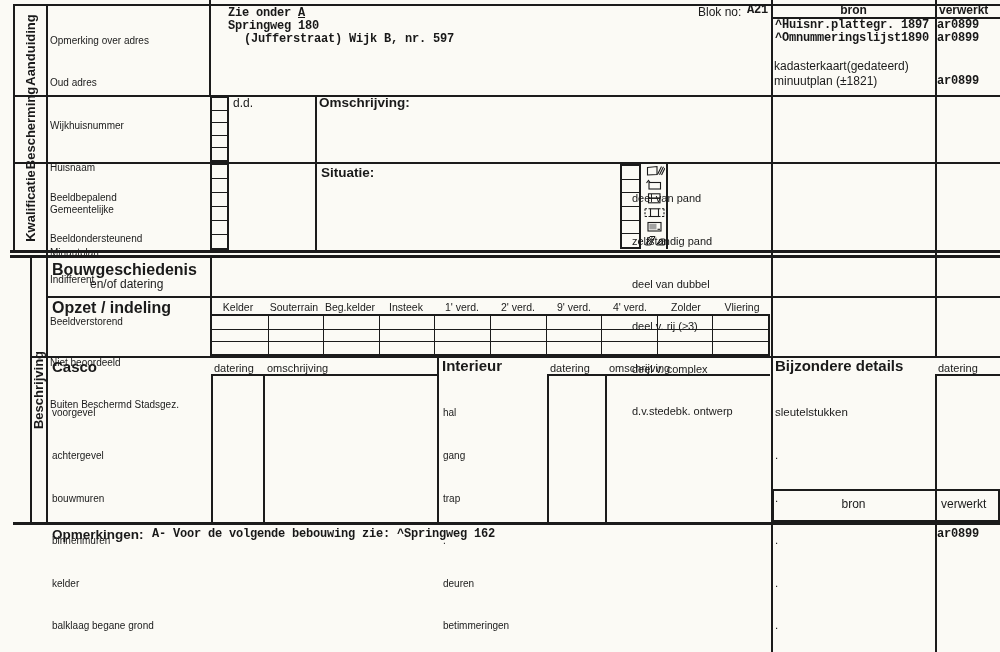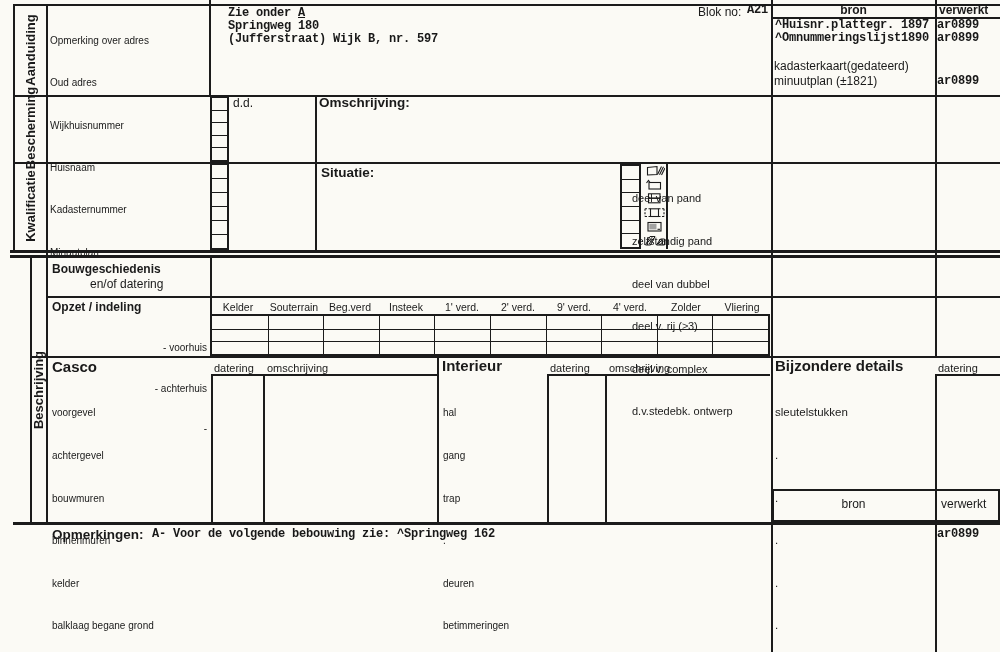--- a/index.html
+++ b/index.html
@@ -6,21 +6,21 @@
   html,body{margin:0;padding:0;background:#e8e8e4}
   #page{position:relative;width:1000px;height:652px;background:#fbfaf5;overflow:hidden;
         font-family:"Liberation Sans",sans-serif;color:#1a1a1a}
   .h,.v{position:absolute;background:#1b1b1b}
   .h{height:2px}
   .v{width:2px}
   .thin.h{height:1.5px}
   .thick.h{height:3px}
   .lbl{position:absolute;font-size:12px;line-height:14px;white-space:pre}
   .bold{font-weight:700}
-  .h16{font-size:12px;line-height:17px}
+  .h16{font-size:16px;line-height:17px}
   .h15{font-size:15px;line-height:16px}
   .h13{font-size:13.5px;line-height:14px}
   .s10{font-size:12px}
   .s11{font-size:11px}
   .stack{position:absolute;font-size:10px;white-space:pre}
   .stack>span{display:block}
   .mono{position:absolute;font-family:"Liberation Mono","DejaVu Sans Mono",monospace;
         font-weight:700;font-size:12px;letter-spacing:-.2px;white-space:pre;color:#181818}
   .u{text-decoration:underline}
   .vwrap{position:absolute;width:0;height:0}
@@ -86,26 +86,26 @@
     </div>
   <div class="vwrap" style="left:38px;top:390px">
       <span>Beschrijving</span>
     </div>
 
   <div class="stack" style="left:50px;top:6px;line-height:14.1px">
     <span>Opmerking over adres</span>
     <span>Oud adres</span>
     <span>Wijkhuisnummer</span>
     <span>Huisnaam</span>
-    <span>Kadasternummer</span>
+    <span>Gemeentelijke</span>
     <span>Minuutplan</span>
   </div>
   <div class="mono" style="left:228px;top:6px"><span>Zie onder </span><span class="u">A</span></div>
   <div class="mono" style="left:228px;top:19px">Springweg 180</div>
-  <div class="mono" style="left:228px;top:32px">(Jufferstraat) Wijk B, nr. 597</div>
+  <div class="mono" style="left:244px;top:32px">(Jufferstraat) Wijk B, nr. 597</div>
   <div class="lbl" style="left:698px;top:5px">Blok no:</div>
   <div class="mono" style="left:747px;top:3px">A21</div>
 
   <div class="lbl bold" style="left:772px;top:3px;width:163px;text-align:center">bron</div>
   <div class="lbl bold" style="left:939px;top:3px">verwerkt</div>
   <div class="mono" style="left:775px;top:18px">^Huisnr.plattegr. 1897</div>
   <div class="mono" style="left:937px;top:18px">ar0899</div>
   <div class="mono" style="left:775px;top:31px">^Omnummeringslijst1890</div>
   <div class="mono" style="left:937px;top:31px">ar0899</div>
   <div class="lbl" style="left:774px;top:59px">kadasterkaart(gedateerd)</div>
@@ -115,20 +115,28 @@
   <div class="cbstack" style="left:210px;top:96px;width:19px;height:66px">
     <div></div>
     <div></div>
     <div></div>
     <div></div>
     <div></div>
   </div>
   <div class="lbl s10" style="left:233px;top:96px">d.d.</div>
   <div class="lbl bold h13" style="left:319px;top:96px">Omschrijving:</div>
 
+  <div class="stack" style="left:50px;top:163px;line-height:13.8px">
+    <span>Beeldbepalend</span>
+    <span>Beeldondersteunend</span>
+    <span>Indifferent</span>
+    <span>Beeldverstorend</span>
+    <span>Niet beoordeeld</span>
+    <span>Buiten Beschermd Stadsgez.</span>
+  </div>
   <div class="cbstack" style="left:210px;top:163px;width:19px;height:87px">
     <div></div>
     <div></div>
     <div></div>
     <div></div>
     <div></div>
     <div></div>
   </div>
   <div class="lbl bold h13" style="left:321px;top:166px">Situatie:</div>
 
@@ -186,29 +194,24 @@
     <span>deel van dubbel</span>
     <span>deel v. rij (≥3)</span>
     <span>deel v. complex</span>
     <span>d.v.stedebk. ontwerp</span>
   </div>
 
   <div class="lbl bold h16" style="left:52px;top:261px">Bouwgeschiedenis</div>
   <div class="lbl right" style="left:90px;top:277px;width:117px">en/of datering</div>
 
   <div class="lbl bold h16" style="left:52px;top:299px">Opzet / indeling</div>
-  <div class="stack right" style="left:100px;top:314px;width:107px;line-height:13.5px;text-align:right">
-    <span>- voorhuis</span>
-    <span>- achterhuis</span>
-    <span>-</span>
-  </div>
   <div class="ghead">
     <span>Kelder</span>
     <span>Souterrain</span>
-    <span>Beg.verd</span>
+    <span>Beg.kelder</span>
     <span>Insteek</span>
     <span>1' verd.</span>
     <span>2' verd.</span>
     <span>9' verd.</span>
     <span>4' verd.</span>
     <span>Zolder</span>
     <span>Vliering</span>
   </div>
   <div class="grid">
     <div></div>

